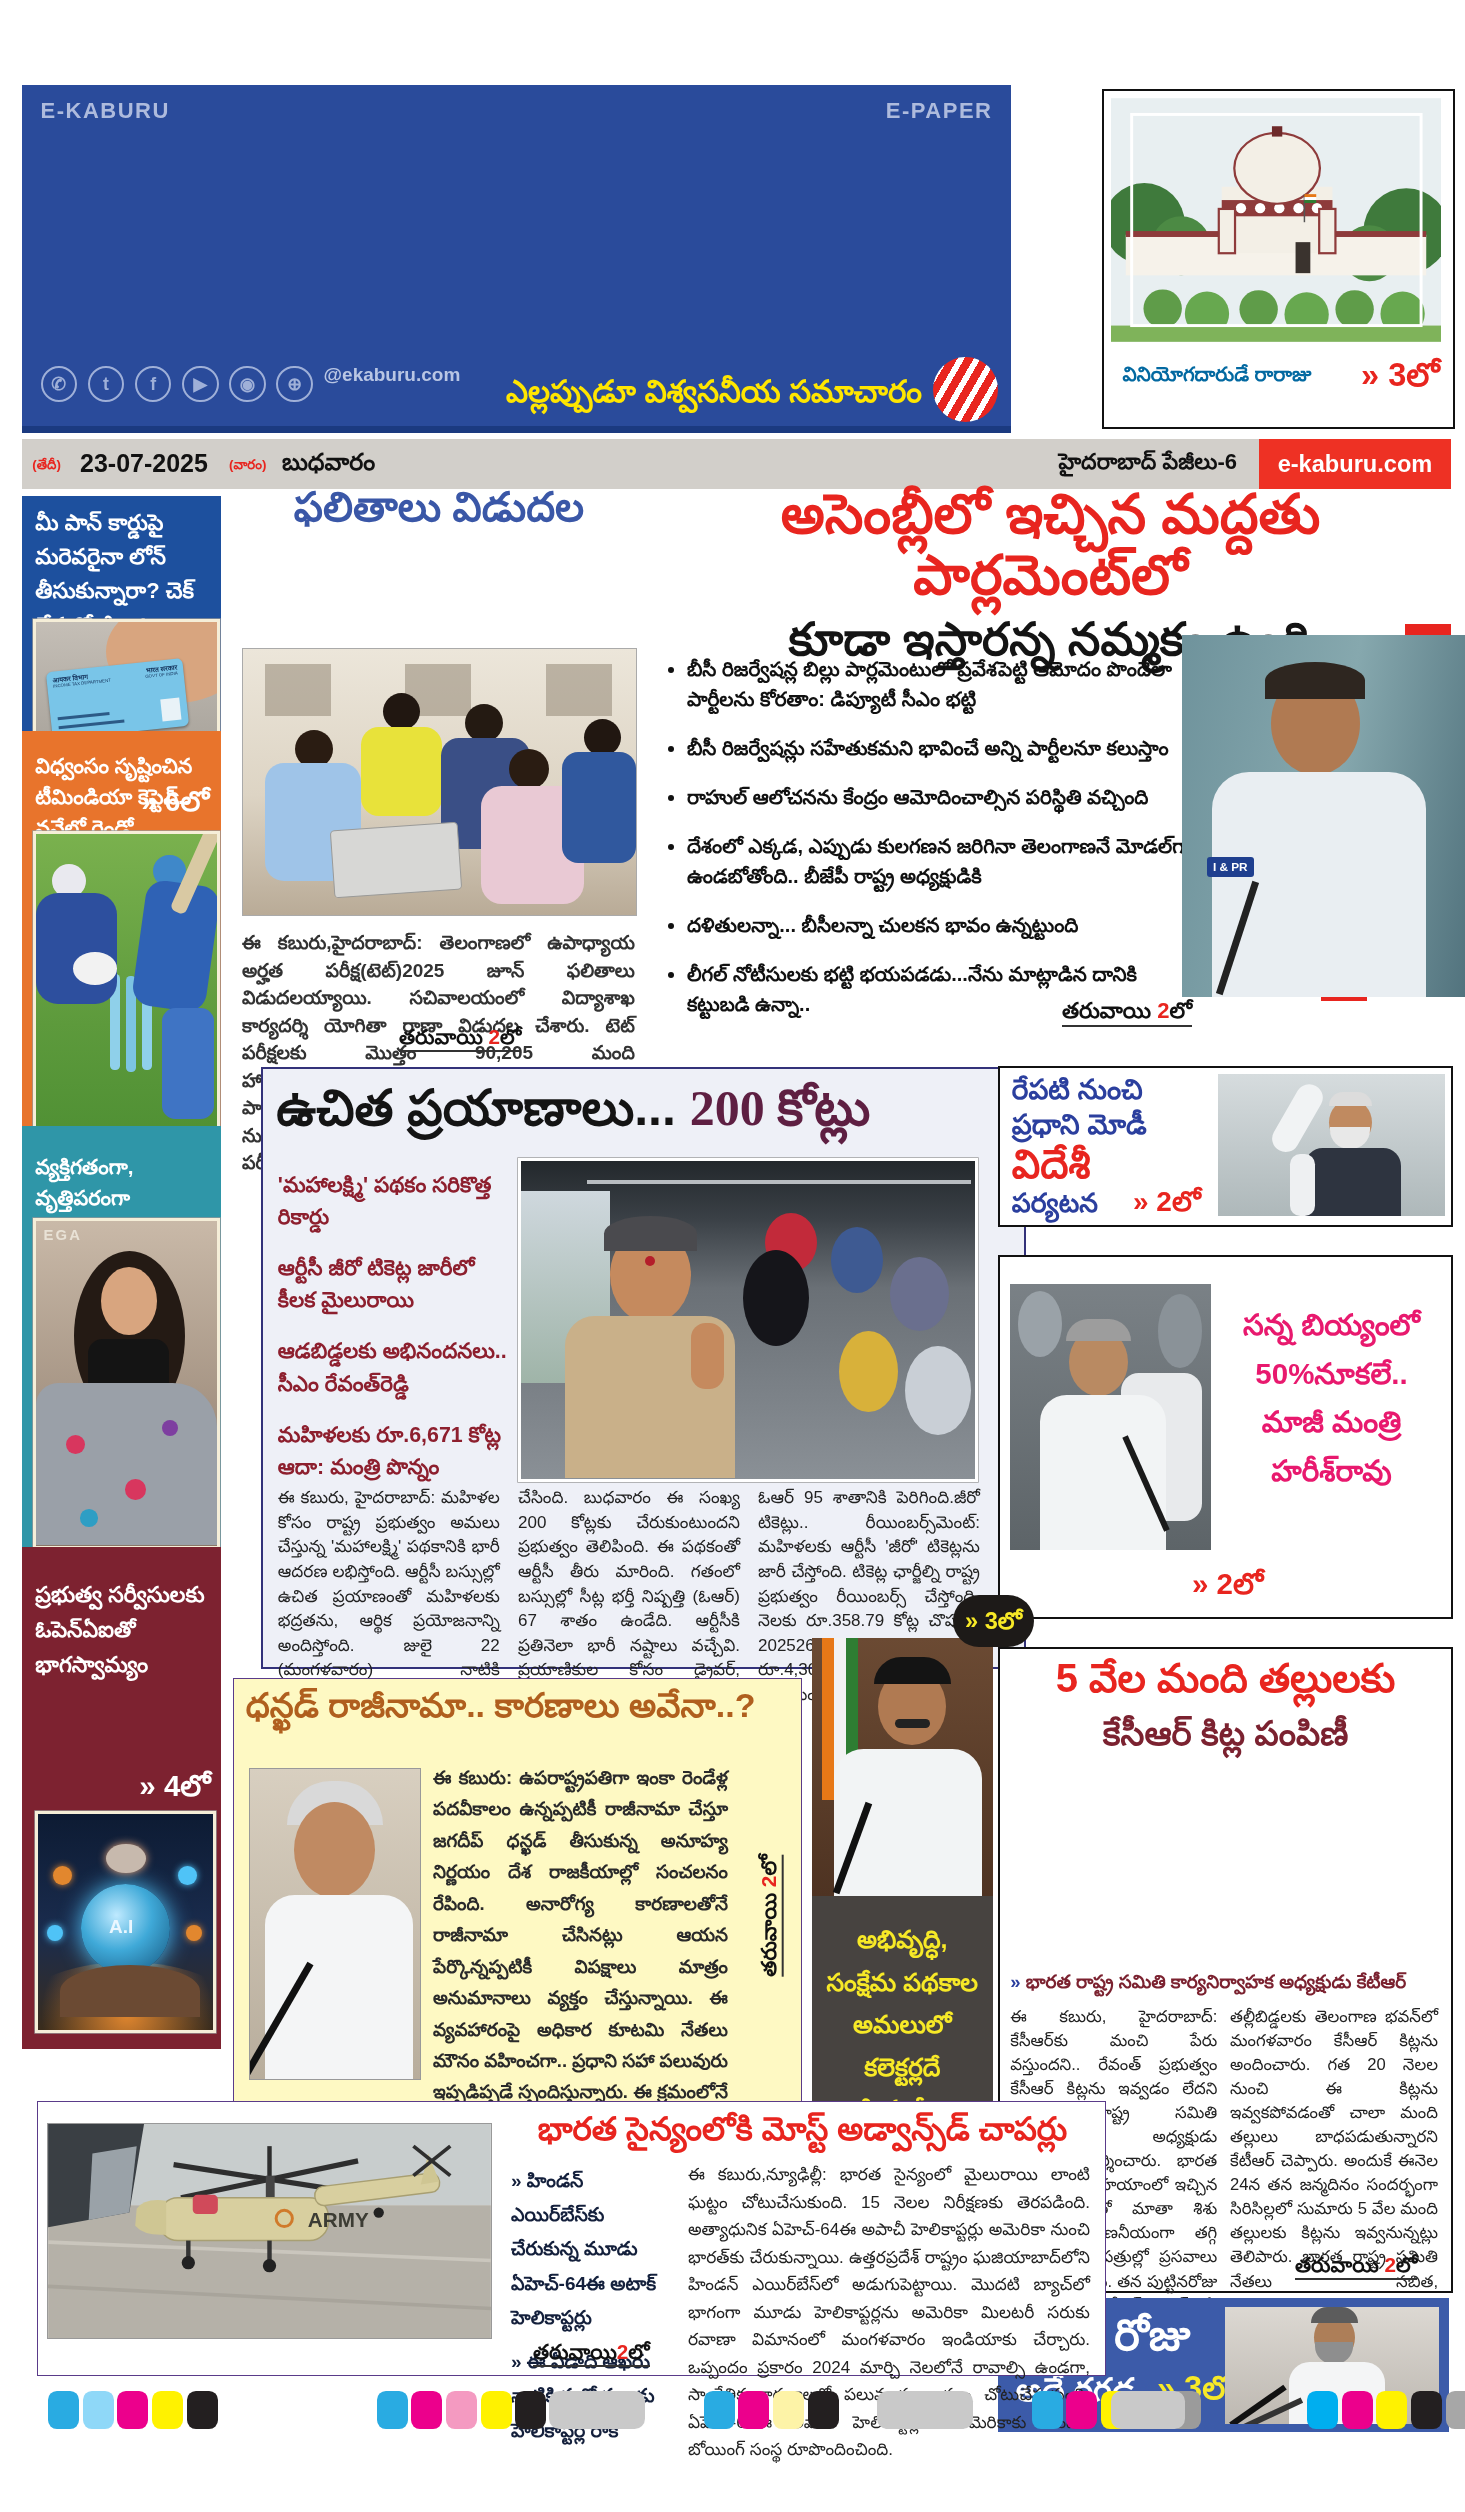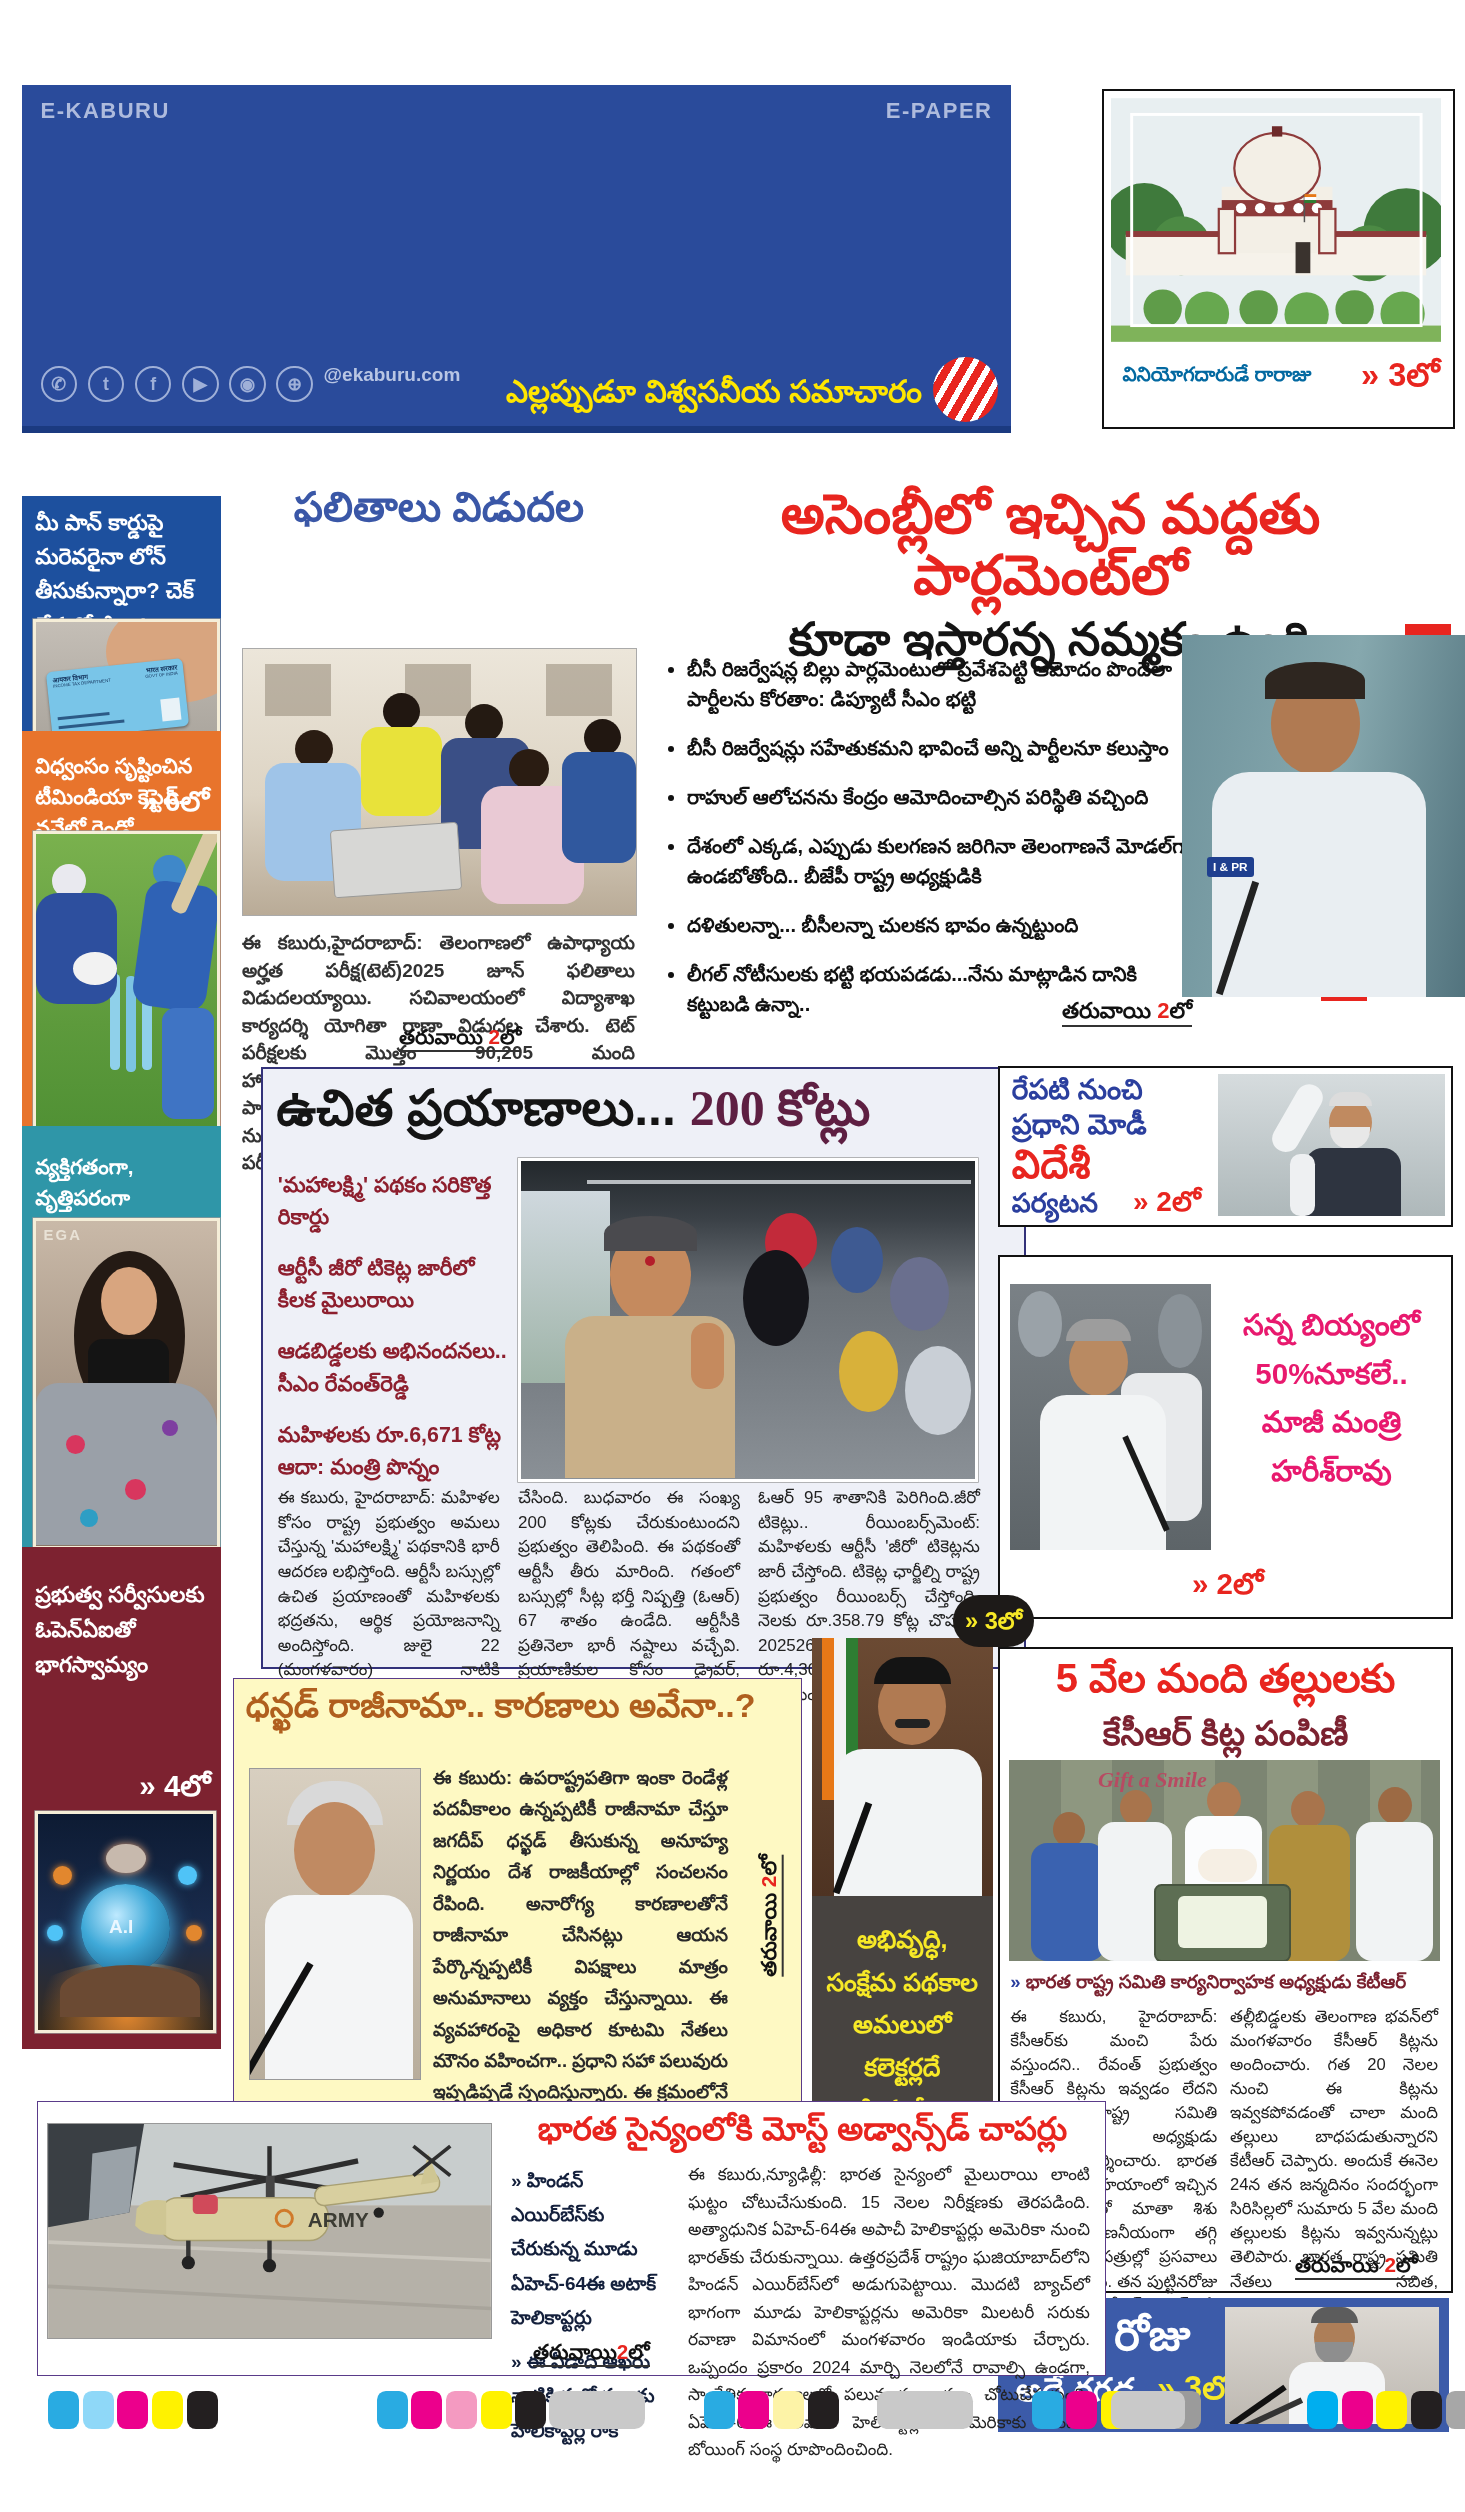--- a/index.html
+++ b/index.html
@@ -75,20 +75,28 @@
         <circle cx="330" cy="286" r="26" fill="#5f9c49"></circle>
           <circle cx="395" cy="292" r="30" fill="#67a84f"></circle>
         <rect x="0" y="308" width="447" height="22" fill="#7fb35a"></rect>
         <rect x="28" y="22" width="392" height="286" fill="none" stroke="#ffffff" stroke-width="4"></rect>
       </svg>
     </div>
     <div class="abs b" style="left:18.5px;top:272px;font-size:20px;color:#0369a1;">వినియోగదారుడే రారాజు</div>
     <div class="abs b" style="right:13.3px;top:266px;font-size:32.5px;color:#e8251f;">» 3లో</div>
   </div>
 
+  <div class="abs" style="left:22px;top:439px;width:1429px;height:50px;background:#d2cfca;">
+    <span class="abs b" style="left:10.3px;top:17.7px;font-size:13.3px;color:#e8251f;">(తేదీ)</span>
+    <span class="abs b" style="left:58px;top:10.3px;font-size:25px;color:#111;">23-07-2025</span>
+    <span class="abs b" style="left:207px;top:17.7px;font-size:13.3px;color:#e8251f;">(వారం)</span>
+    <span class="abs b" style="left:260px;top:10.3px;font-size:23.6px;color:#111;">బుధవారం</span>
+    <span class="abs b" style="right:214px;top:10.3px;font-size:22px;color:#111;">హైదరాబాద్  పేజీలు-6</span>
+    <span class="abs b" style="right:0;top:0;width:192px;height:50px;line-height:50px;text-align:center;font-size:23.6px;background:#ee3124;color:#fff;">e-kaburu.com</span>
+  </div>
 
   <div class="abs" style="left:22px;top:496px;width:199px;height:235px;background:#1d509e;">
     <div class="abs b c-white" style="left:13.3px;top:10.3px;width:176px;font-size:22px;line-height:1.55;">మీ పాన్ కార్డుపై మరెవరైనా లోన్ తీసుకున్నారా? చెక్ చేసుకోండిలా!</div>
     <div class="abs b c-white" style="right:11.8px;top:177px;font-size:29.5px;">» 4లో</div>
   </div>
   <div class="ph frame" style="left:33px;top:619px;width:181px;height:126px;background:linear-gradient(#c4beb6,#a9a49c);">
     <div class="bl" style="left:70px;top:-22px;width:140px;height:103px;background:#d8a57f;"></div>
     <div class="rc" style="left:13.3px;top:43px;width:137px;height:68px;background:#79c5e8;border-radius:5.9px;transform:rotate(-6deg);box-shadow:0 1.5px 3px rgba(0,0,0,.4);">
       <span class="abs" style="left:5.9px;top:3.7px;font-size:6.6px;color:#14335c;font-weight:bold;">आयकर विभाग</span>
       <span class="abs" style="left:5.9px;top:11.8px;font-size:4.4px;color:#14335c;">INCOME TAX DEPARTMENT</span>
@@ -292,38 +300,20 @@
   </div>
   <div class="abs" style="left:812px;top:1896px;width:181px;height:245px;background:#474340;">
     <div class="abs b" style="left:10.3px;top:22px;width:160px;font-size:25px;line-height:1.7;text-align:center;color:#f7e927;">అభివృద్ధి, సంక్షేమ పథకాల అమలులో కలెక్టర్లదే క్రియాశీల</div>
   </div>
   <div class="abs b" style="left:953px;top:1595px;width:81px;height:52px;background:#1d1a18;color:#f7e927;font-size:23.6px;
               line-height:52px;text-align:center;border-radius:29.5px;">» 3లో</div>
 
   <div class="abs" style="left:998px;top:1647px;width:451px;height:642px;background:#fff;border:2.2px solid #111;">
     <div class="b" style="text-align:center;font-size:40px;color:#e8251f;margin-top:7.4px;">5 వేల మంది తల్లులకు</div>
     <div class="b" style="text-align:center;font-size:34px;color:#7b2230;margin-top:3px;">కేసీఆర్ కిట్ల పంపిణీ</div>
-    <div class="ph" style="left:8.9px;top:111px;width:431px;height:201px;background:
-                repeating-linear-gradient(90deg,#7c8572 0 52px,#8e9780 52px 103px),linear-gradient(#efe7d8,#c9c2ad);">
-      <span class="abs b" style="left:89px;top:7.4px;font-size:22px;color:#b84a62;font-family:'Liberation Serif',serif;font-style:italic;">Gift a Smile</span>
-      <div class="bl" style="left:44px;top:52px;width:32.5px;height:35px;background:#9c6a44;"></div>
-      <div class="rc" style="left:22px;top:83px;width:74px;height:118px;background:#3a62b0;border-radius:16.2px;"></div>
-      <div class="bl" style="left:111px;top:29.5px;width:32.5px;height:35px;background:#a8744c;"></div>
-      <div class="rc" style="left:89px;top:62px;width:74px;height:139px;background:#f1f3f4;border-radius:16.2px;"></div>
-      <div class="bl" style="left:198px;top:22px;width:34px;height:37px;background:#b07a52;"></div>
-      <div class="rc" style="left:176px;top:56px;width:77px;height:145px;background:#fbfcfd;border-radius:16.2px;"></div>
-      <div class="rc" style="left:189px;top:89px;width:59px;height:32.5px;background:#f6efe4;border-radius:16.2px;"></div>
-      <div class="bl" style="left:282px;top:31px;width:34px;height:37px;background:#a8744c;"></div>
-      <div class="rc" style="left:260px;top:65px;width:81px;height:136px;background:#b08f3c;border-radius:16.2px;"></div>
-      <div class="bl" style="left:369px;top:26.6px;width:34px;height:37px;background:#9c6a44;"></div>
-      <div class="rc" style="left:347px;top:62px;width:77px;height:139px;background:#f1f3f4;border-radius:16.2px;"></div>
-      <div class="rc" style="left:145px;top:124px;width:133px;height:74px;background:#5d6e53;border-radius:7.4px;border:2.2px solid #47543f;">
-        <div class="rc" style="left:22px;top:10.3px;width:89px;height:52px;background:#eef3e2;border-radius:5.9px;"></div>
-      </div>
-    </div>
     <div class="abs b" style="left:10.3px;top:322px;width:428px;font-size:18.5px;">
       <span class="c-blue">»</span>
       <span class="c-maroon">భారత రాష్ట్ర సమితి కార్యనిర్వాహక అధ్యక్షుడు కేటీఆర్</span>
     </div>
     <div class="abs body-text" style="left:10.3px;top:356px;width:207px;font-size:16.6px;">ఈ కబురు, హైదరాబాద్: కేసీఆర్‌కు మంచి పేరు వస్తుందని.. రేవంత్ ప్రభుత్వం కేసీఆర్ కిట్లను ఇవ్వడం లేదని భారత రాష్ట్ర సమితి కార్యనిర్వాహక అధ్యక్షుడు కేటీఆర్ విమర్శించారు. భారత రాష్ట్ర సమితి హయాంలో ఇచ్చిన కేసీఆర్ కిట్లతో మాతా శిశు మరణాలు గణనీయంగా తగ్గి ప్రభుత్వ ఆసుపత్రుల్లో ప్రసవాలు పెరిగాయన్నారు. తన పుట్టినరోజు సందర్భంగా కేటీఆర్.. 'గిఫ్ట్ ఏ స్మైల్'లో భాగంగా హైదరాబాద్‌కు చెందిన పలువురు</div>
     <div class="abs body-text" style="left:230px;top:356px;width:208px;font-size:16.6px;">తల్లీబిడ్డలకు తెలంగాణ భవన్‌లో మంగళవారం కేసీఆర్ కిట్లను అందించారు. గత 20 నెలల నుంచి ఈ కిట్లను ఇవ్వకపోవడంతో చాలా మంది తల్లులు బాధపడుతున్నారని కేటీఆర్ చెప్పారు. అందుకే ఈనెల 24న తన జన్మదినం సందర్భంగా సిరిసిల్లలో సుమారు 5 వేల మంది తల్లులకు కిట్లను ఇవ్వనున్నట్లు తెలిపారు. భారత రాష్ట్ర సమితి నేతలు సబిత, మధుసూదనాచారి, ముఠా గోపాల్ పాల్గొన్నారు.</div>
     <div class="abs" style="left:295px;top:604px;font-size:20.7px;">
       <span class="more"><span>తరువాయి</span>
       <span class="num">2</span><span>లో</span></span>
     </div>

